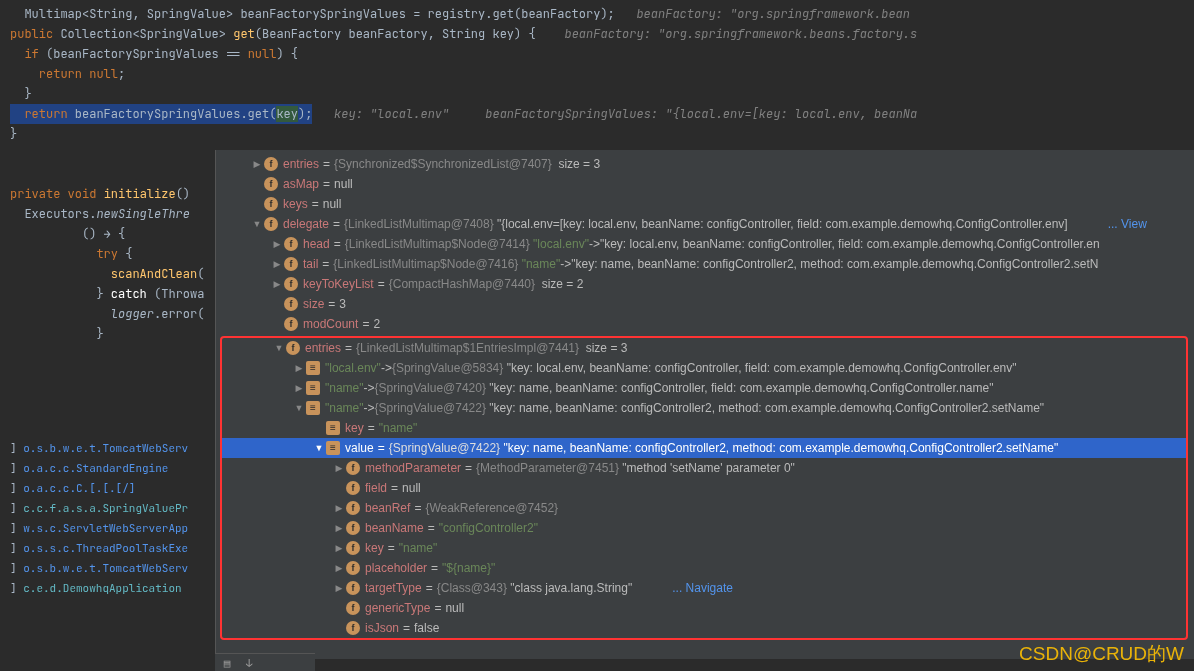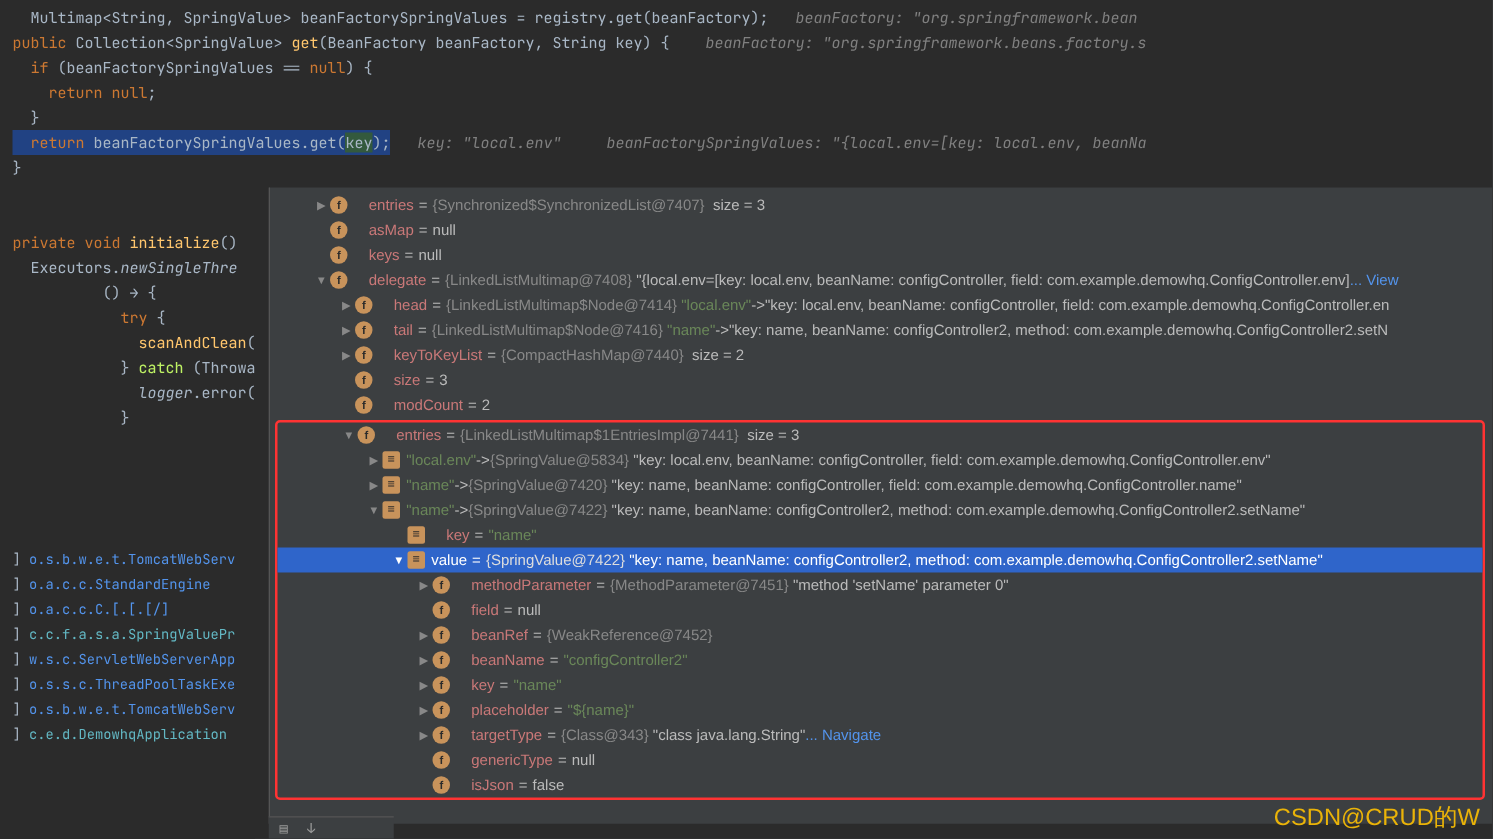--- a/index.html
+++ b/index.html
@@ -4,47 +4,47 @@
 <style>
 * { margin: 0; padding: 0; box-sizing: border-box; }
 body { background: #2b2b2b; font-family: "JetBrains Mono", Consolas, monospace; font-size: 12px; color: #a9b7c6; width: 1194px; height: 671px; overflow: hidden; position: relative; }
 .editor { padding: 4px 10px; line-height: 20px; }
 .kw-public { color: #cc7832; }
 .kw-void { color: #cc7832; }
 .kw-return { color: #cc7832; }
 .kw-if { color: #cc7832; }
 .kw-null { color: #cc7832; }
 .kw-try { color: #cc7832; }
-.kw-catch { color: #bef264; }
+.kw-catch { color: #ffffff; }
 .kw-private { color: #cc7832; }
 .method { color: #ffc66d; }
 .comment { color: #808080; font-style: italic; }
 .hl-line { background: #214283; display: inline-block; }
 .hl-key { background: #33593d; }
 
 .left-panel { position: absolute; left: 0; top: 438px; width: 210px; font-size: 11px; line-height: 20px; padding-left: 10px; }
 .log-line { white-space: nowrap; overflow: hidden; }
 .log-bracket { color: #a9b7c6; }
 .log-class { color: #5394ec; }
 .log-class2 { color: #63b8c4; }
 
 .debug-panel { position: absolute; left: 215px; top: 150px; right: 0; bottom: 12px; background: #3c3f41; border-left: 1px solid #555; overflow: hidden; }
 .debug-tree { padding: 4px 0; font-size: 12px; line-height: 20px; font-family: Arial, sans-serif; }
 .tree-row { display: flex; align-items: center; white-space: nowrap; padding: 0 4px; height: 20px; }
 .tree-row.selected { background: #2f65ca; color: #fff; }
 .indent { display: inline-block; }
 .arrow { display: inline-flex; width: 14px; color: #888; font-size: 9px; justify-content: center; cursor: pointer; }
 .icon-f { display: inline-flex; width: 14px; height: 14px; border-radius: 7px; background: #c8935b; color: #2b2b2b; font-size: 9px; font-weight: bold; align-items: center; justify-content: center; margin-right: 5px; }
 .icon-eq { display: inline-flex; width: 14px; height: 14px; background: #c8935b; color: #2b2b2b; font-size: 10px; font-weight: bold; align-items: center; justify-content: center; margin-right: 5px; border-radius: 2px; }
-.field-name { color: #c97878; margin-left: 12px; }
+.field-name { color: #c97878; }
 .eq-sign { color: #bbb; margin: 0 4px; }
 .val-type { color: #888; }
 .val-str { color: #6a8759; }
 .val-text { color: #bbb; }
-.val-link { color: #5394ec; }
+.val-link { color: #5394ec; padding-left: 40px; }
 .red-box { border: 2px solid #ff3333; border-radius: 4px; margin: 2px 6px 2px 4px; }
 .watermark { position: absolute; right: 10px; bottom: 4px; color: #eab308; font-size: 19px; font-family: Liberation Sans, sans-serif; }
 .toolbar-bottom { position: absolute; left: 215px; bottom: 0; height: 18px; width: 100px; background: #3c3f41; border-top: 1px solid #555; display: flex; align-items: center; padding: 0 6px; gap: 10px; font-size: 11px; color: #999; }
 .toolbar-icon { width: 12px; height: 12px; display: inline-flex; align-items: center; justify-content: center; }
 </style>
 </head>
 <body>
 
 <div class="editor">
 <div>&nbsp;&nbsp;Multimap&lt;String, SpringValue&gt; beanFactorySpringValues = registry.get(beanFactory);&nbsp;&nbsp;&nbsp;<span class="comment">beanFactory: "org.springframework.bean</span></div>

